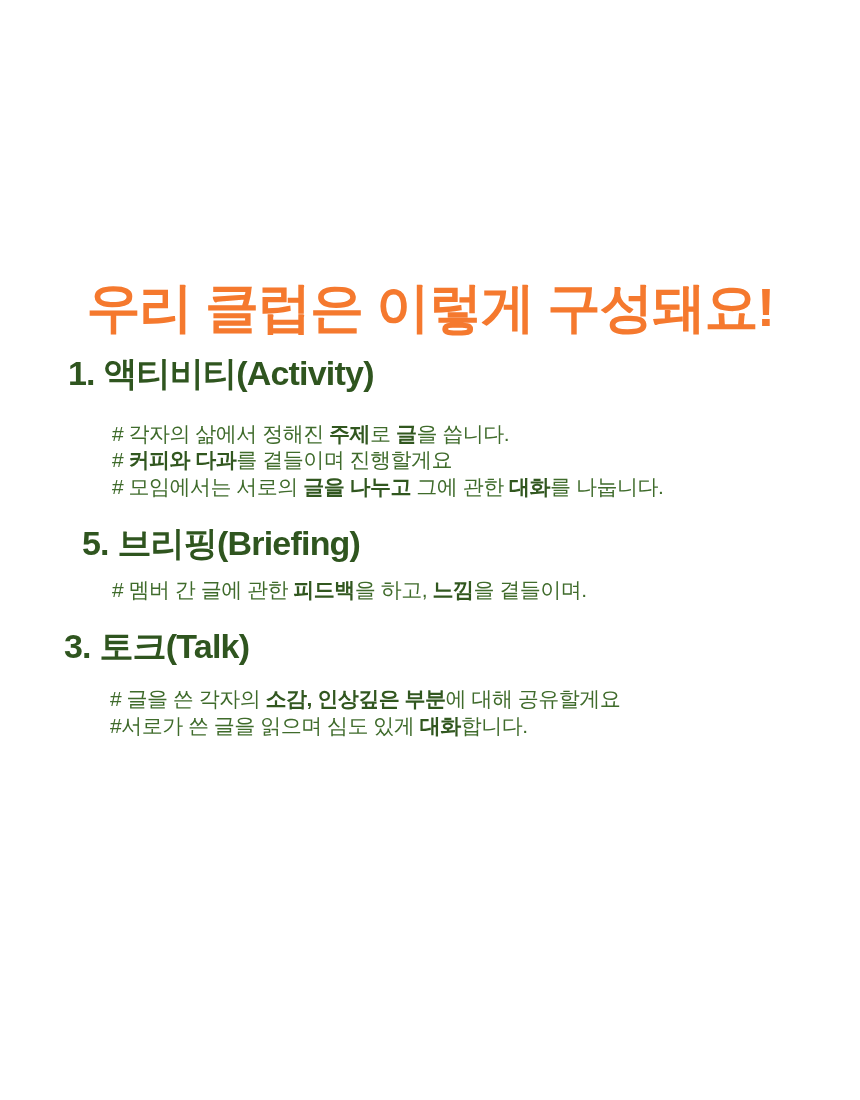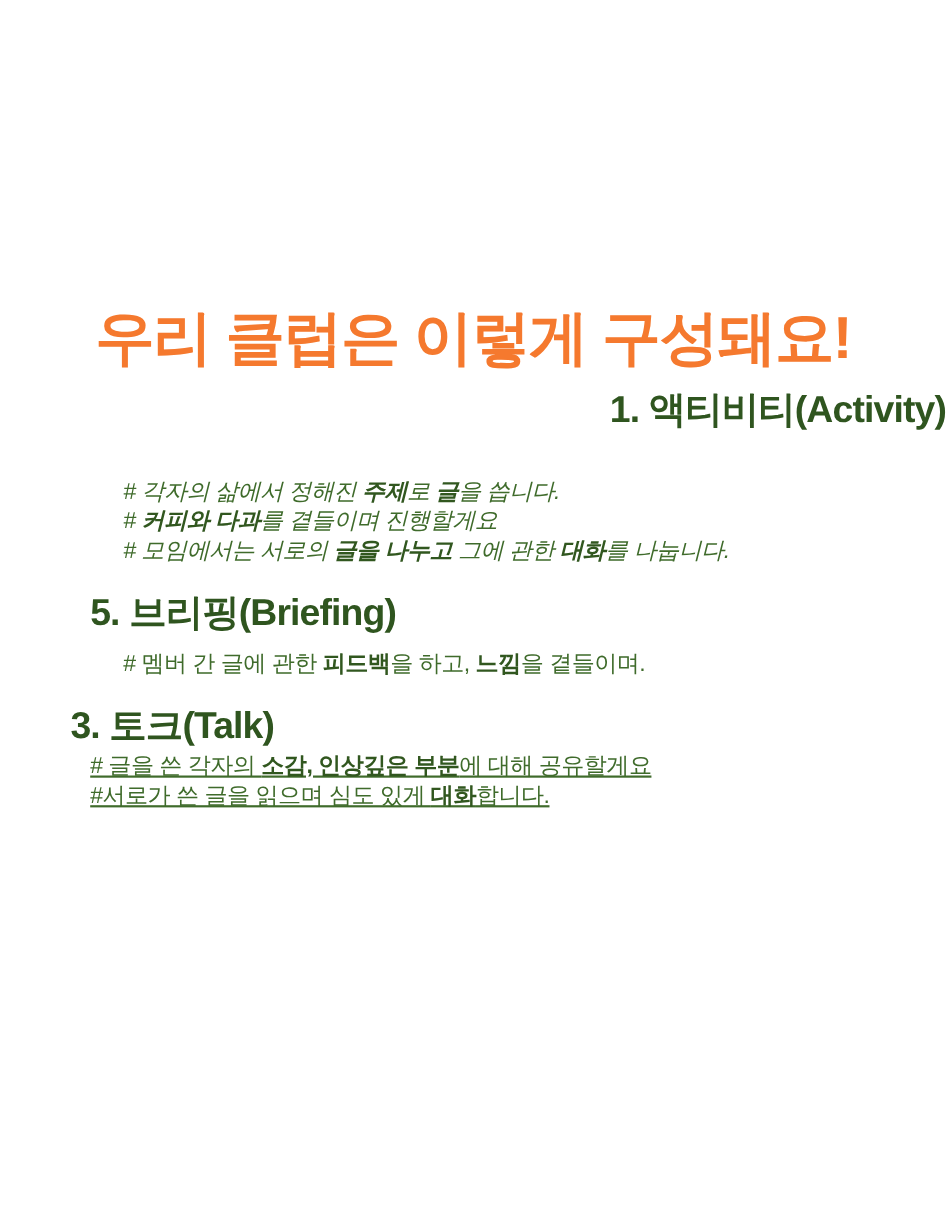--- a/index.html
+++ b/index.html
@@ -56,38 +56,38 @@
 
   .section-heading {
     color: #2F551F;
     font-size: 34px;
     font-weight: 700;
     letter-spacing: -0.8px;
     line-height: 1.26;
     margin: 0;
     white-space: nowrap;
   }
-  .section--activity .section-heading { padding-left: 88px; text-align: right; }
+  .section--activity .section-heading { padding-left: 68px; }
   .section--briefing .section-heading { padding-left: 82px; }
   .section--talk     .section-heading { padding-left: 64px; }
 
   .section-body {
     margin: 0;
     padding: 0;
     list-style: none;
     color: #3F6B2B;
     font-size: 21px;
     font-weight: 500;
     line-height: 1.26;
     letter-spacing: -0.5px;
     white-space: nowrap;
   }
-  .section--activity .section-body { padding-left: 112px; margin-top: 40px; font-style: italic; }
+  .section--activity .section-body { padding-left: 112px; margin-top: 26px; }
   .section--briefing .section-body { padding-left: 112px; margin-top: 12px; }
-  .section--talk     .section-body { padding-left: 82px; margin-top: 2px; text-decoration: underline; }
+  .section--talk     .section-body { padding-left: 110px; margin-top: 18px; }
 
   .section-body li { margin: 0; }
 
   .section-body b,
   .section-body strong {
     font-weight: 800;
     color: #31571F;
   }
 </style>
 </head>

